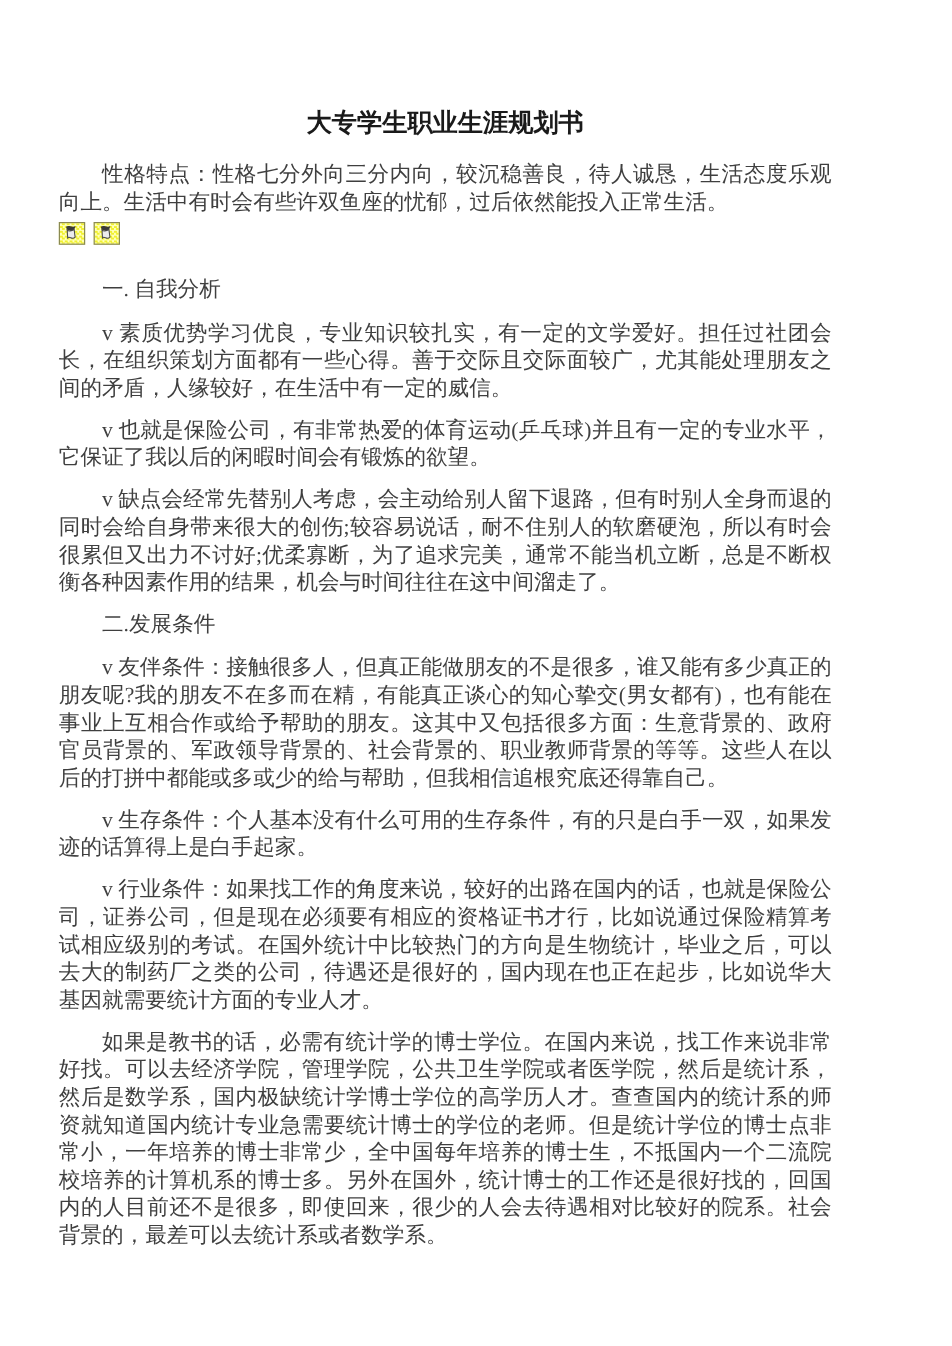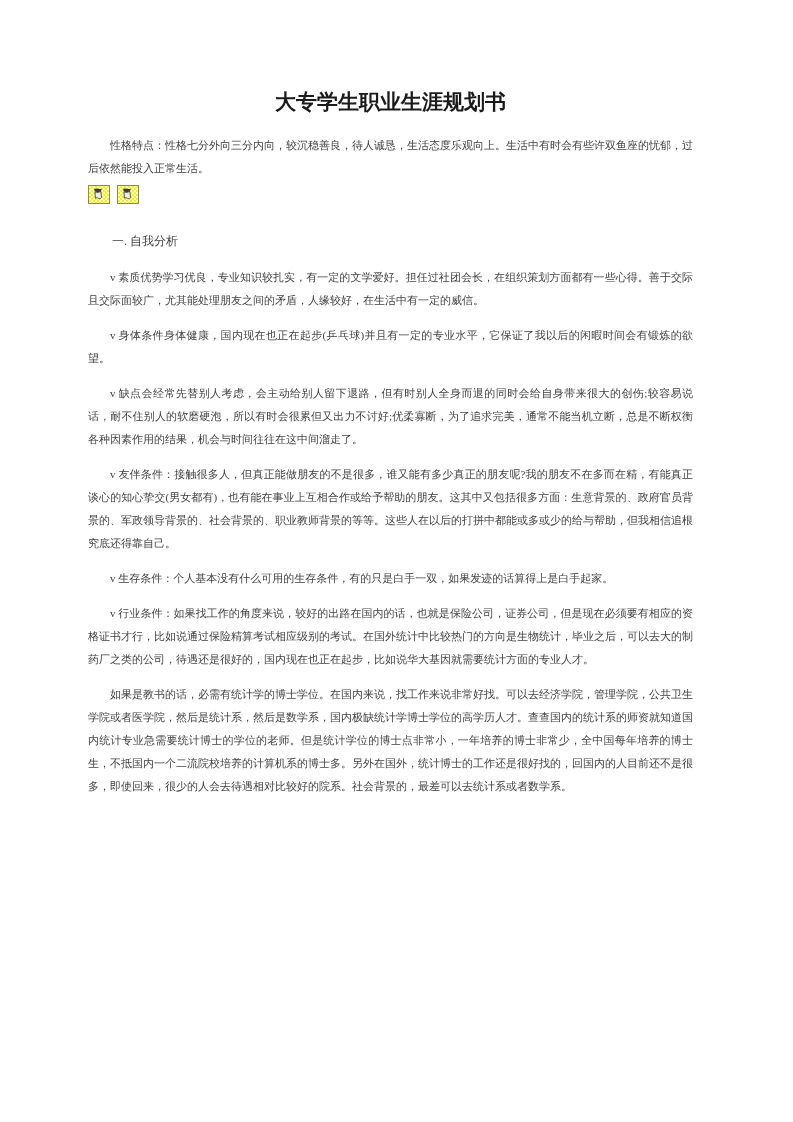--- a/index.html
+++ b/index.html
@@ -8,32 +8,32 @@
     height: 1122px;
     background: #ffffff;
     font-family: "Liberation Serif", "DejaVu Serif", serif;
     color: #3f3f3f;
     overflow: hidden;
   }
   .page {
     box-sizing: border-box;
     width: 793px;
     height: 1122px;
-    padding: 88px 100px 40px 88px;
+    padding: 88px 100px 40px 49px;
   }
   .doc-title {
     font-size: 21px;
     font-weight: bold;
     color: #1a1a1a;
     text-align: center;
     line-height: 28px;
     margin: 0 0 18px 0;
   }
   p.body-par {
-    font-size: 11px;
+    font-size: 18px;
     line-height: 23px;
     text-align: justify;
     margin: 0 0 12px 0;
     text-indent: 2em;
     word-break: break-all;
   }
   p.intro-par { margin-bottom: 5px; }
   .placeholder-row {
     margin: 0 0 26px 0;
     line-height: 0;
@@ -49,21 +49,21 @@
     background-size: 4px 4px;
     vertical-align: top;
     position: relative;
   }
   .img-placeholder svg {
     position: absolute;
     left: 3px;
     top: 1px;
   }
   p.section-heading {
-    font-size: 12px;
+    font-size: 18px;
     line-height: 23px;
     margin: 0 0 13px 0;
     text-indent: 2em;
   }
 </style>
 </head>
 <body>
 
 <div class="page">
 
@@ -85,26 +85,27 @@
       </svg>
     </span>
   </div>
 
   <div>
     <p class="section-heading">一. 自我分析</p>
 
 
     <p class="body-par">v 素质优势学习优良，专业知识较扎实，有一定的文学爱好。担任过社团会长，在组织策划方面都有一些心得。善于交际且交际面较广，尤其能处理朋友之间的矛盾，人缘较好，在生活中有一定的威信。</p>
 
-    <p class="body-par">v 身体条件身体健康，国内现在也正在起步(乒乓球)并且有一定的专业水平，它保证了我以后的闲暇时间会有锻炼的欲望。</p>
+    <p class="body-par">v 也就是保险公司，有非常热爱的体育运动(乒乓球)并且有一定的专业水平，它保证了我以后的闲暇时间会有锻炼的欲望。</p>
 
     <p class="body-par">v 缺点会经常先替别人考虑，会主动给别人留下退路，但有时别人全身而退的同时会给自身带来很大的创伤;较容易说话，耐不住别人的软磨硬泡，所以有时会很累但又出力不讨好;优柔寡断，为了追求完美，通常不能当机立断，总是不断权衡各种因素作用的结果，机会与时间往往在这中间溜走了。</p>
   </div>
 
   <div>
+    <p class="section-heading">二.发展条件</p>
 
     <p class="body-par">v 友伴条件：接触很多人，但真正能做朋友的不是很多，谁又能有多少真正的朋友呢?我的朋友不在多而在精，有能真正谈心的知心挚交(男女都有)，也有能在事业上互相合作或给予帮助的朋友。这其中又包括很多方面：生意背景的、政府官员背景的、军政领导背景的、社会背景的、职业教师背景的等等。这些人在以后的打拼中都能或多或少的给与帮助，但我相信追根究底还得靠自己。</p>
 
     <p class="body-par">v 生存条件：个人基本没有什么可用的生存条件，有的只是白手一双，如果发迹的话算得上是白手起家。</p>
 
 
     <p class="body-par">v 行业条件：如果找工作的角度来说，较好的出路在国内的话，也就是保险公司，证券公司，但是现在必须要有相应的资格证书才行，比如说通过保险精算考试相应级别的考试。在国外统计中比较热门的方向是生物统计，毕业之后，可以去大的制药厂之类的公司，待遇还是很好的，国内现在也正在起步，比如说华大基因就需要统计方面的专业人才。</p>
 
     <p class="body-par">如果是教书的话，必需有统计学的博士学位。在国内来说，找工作来说非常好找。可以去经济学院，管理学院，公共卫生学院或者医学院，然后是统计系，然后是数学系，国内极缺统计学博士学位的高学历人才。查查国内的统计系的师资就知道国内统计专业急需要统计博士的学位的老师。但是统计学位的博士点非常小，一年培养的博士非常少，全中国每年培养的博士生，不抵国内一个二流院校培养的计算机系的博士多。另外在国外，统计博士的工作还是很好找的，回国内的人目前还不是很多，即使回来，很少的人会去待遇相对比较好的院系。社会背景的，最差可以去统计系或者数学系。</p>
   </div>

